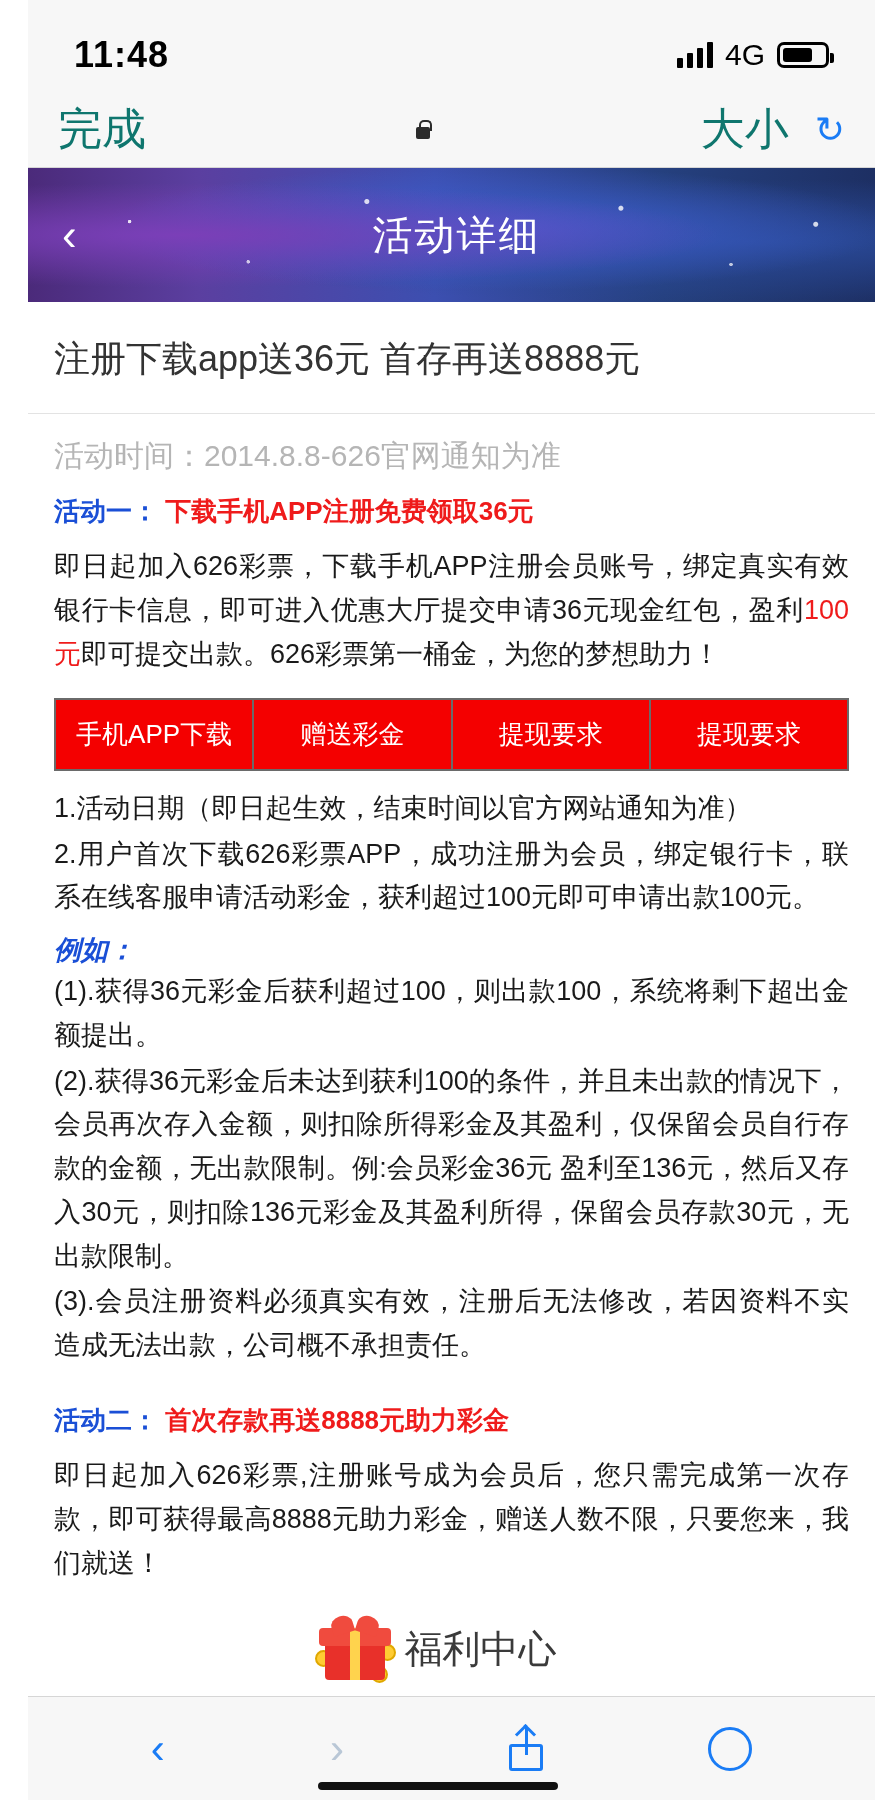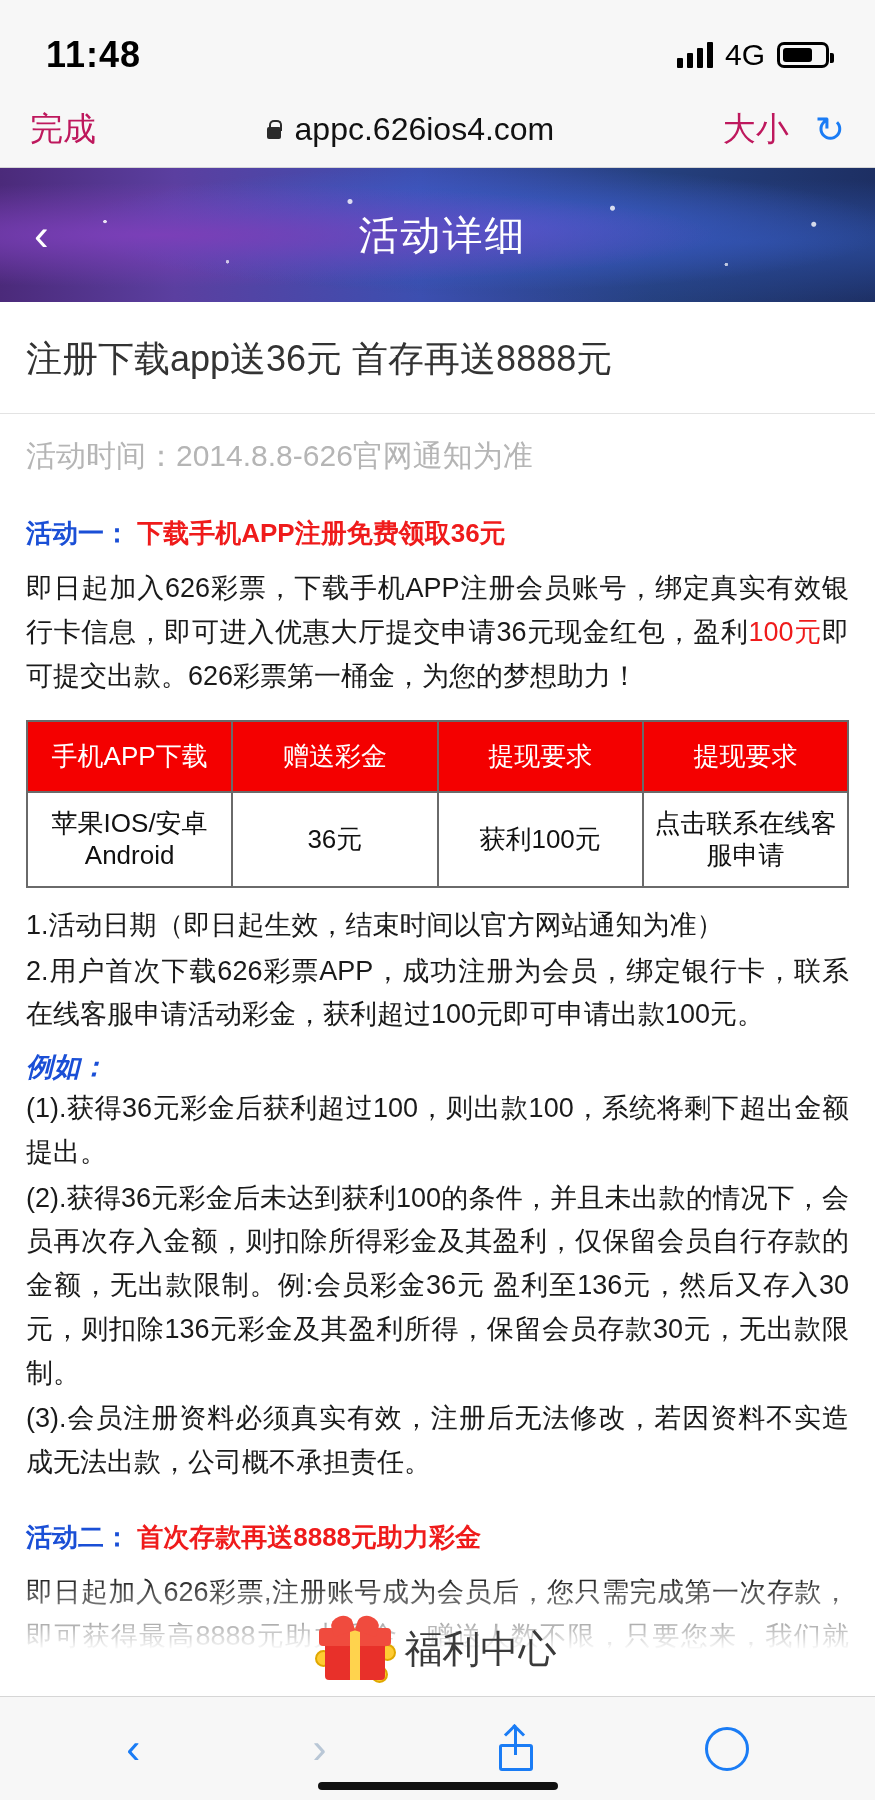--- a/index.html
+++ b/index.html
@@ -10,20 +10,21 @@
     font-family: "Liberation Sans", sans-serif;
     overflow: hidden;
   }
   .phone {
     width: 875px;
     height: 1800px;
     position: relative;
     background: #ffffff;
     display: flex;
     flex-direction: column;
+    padding-left: 28px;
   }
 
   
   .statusbar {
     height: 92px;
     background: #f7f7f7;
     display: flex;
     align-items: center;
     justify-content: space-between;
     padding: 18px 46px 0 46px;
@@ -97,22 +98,22 @@
     align-items: center;
     padding: 0 30px;
     flex: 0 0 auto;
   }
   .bb-left, .bb-right {
     display: flex;
     align-items: center;
     gap: 26px;
   }
   .bb-btn {
-    font-size: 33px;
-    color: #be185d;
+    font-size: 44px;
+    color: #0f766e;
   }
   .bb-center {
     flex: 1;
     display: flex;
     align-items: center;
     justify-content: center;
     gap: 12px;
   }
   .lock-icon {
     width: 18px;
@@ -207,21 +208,21 @@
   .art-time {
     font-size: 30px;
     color: #b5b5b5;
     padding: 22px 26px 10px 26px;
   }
   .sec {
     padding: 0 26px;
   }
   .act-head {
     font-size: 26px;
-    margin-top: 28px;
+    margin-top: 6px;
     margin-bottom: 10px;
     line-height: 1.4;
   }
   .act-head b { color: #1a4fd6; font-weight: bold; }
   .act-head .red { color: #ef1b1b; font-weight: bold; }
   .para {
     font-size: 27px;
     color: #1a1a1a;
     line-height: 1.62;
     margin-top: 16px;
@@ -415,21 +416,20 @@
         </span>
     </div>
   </div>
 
   <div class="browserbar">
     <div class="bb-left">
       <span class="bb-btn">完成</span>
     </div>
     <div class="bb-center">
       <span class="lock-icon"></span>
-      <span class="url-text">appc.626ios4.com</span>
     </div>
     <div class="bb-right">
       <span class="bb-btn">大小</span>
       <span class="reload-icon">↻</span>
     </div>
   </div>
 
   <div class="banner">
     <span class="banner-back">‹</span>
     <span class="banner-title">活动详细</span>
@@ -450,26 +450,20 @@
         <span>即日起加入626彩票，下载手机APP注册会员账号，绑定真实有效银行卡信息，即可进入优惠大厅提交申请36元现金红包，盈利</span><span class="red">100元</span><span>即可提交出款。626彩票第一桶金，为您的梦想助力！</span>
       </div>
 
       <table class="pt tbl1">
         <tbody>
             <tr>
           <th>手机APP下载</th>
           <th>赠送彩金</th>
           <th>提现要求</th>
           <th>提现要求</th>
-        </tr>
-        <tr>
-          <td>苹果IOS/安卓Android</td>
-          <td>36元</td>
-          <td>获利100元</td>
-          <td class="cell-purple">点击联系在线客服申请</td>
         </tr>
       </tbody>
         </table>
 
       <div class="para">1.活动日期（即日起生效，结束时间以官方网站通知为准）</div>
       <div class="para" style="margin-top:2px">2.用户首次下载626彩票APP，成功注册为会员，绑定银行卡，联系在线客服申请活动彩金，获利超过100元即可申请出款100元。</div>
       <div class="blue-lead">例如：</div>
       <div class="para" style="margin-top:2px">(1).获得36元彩金后获利超过100，则出款100，系统将剩下超出金额提出。</div>
       <div class="para" style="margin-top:2px">(2).获得36元彩金后未达到获利100的条件，并且未出款的情况下，会员再次存入金额，则扣除所得彩金及其盈利，仅保留会员自行存款的金额，无出款限制。例:会员彩金36元 盈利至136元，然后又存入30元，则扣除136元彩金及其盈利所得，保留会员存款30元，无出款限制。</div>
       <div class="para" style="margin-top:2px">(3).会员注册资料必须真实有效，注册后无法修改，若因资料不实造成无法出款，公司概不承担责任。</div>

